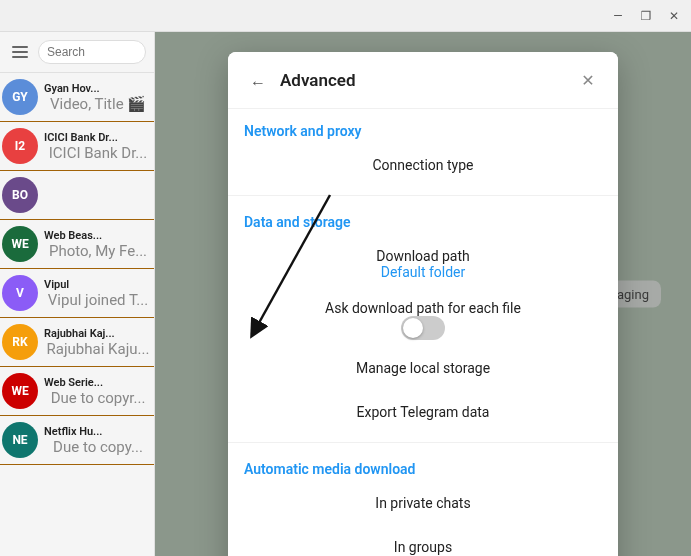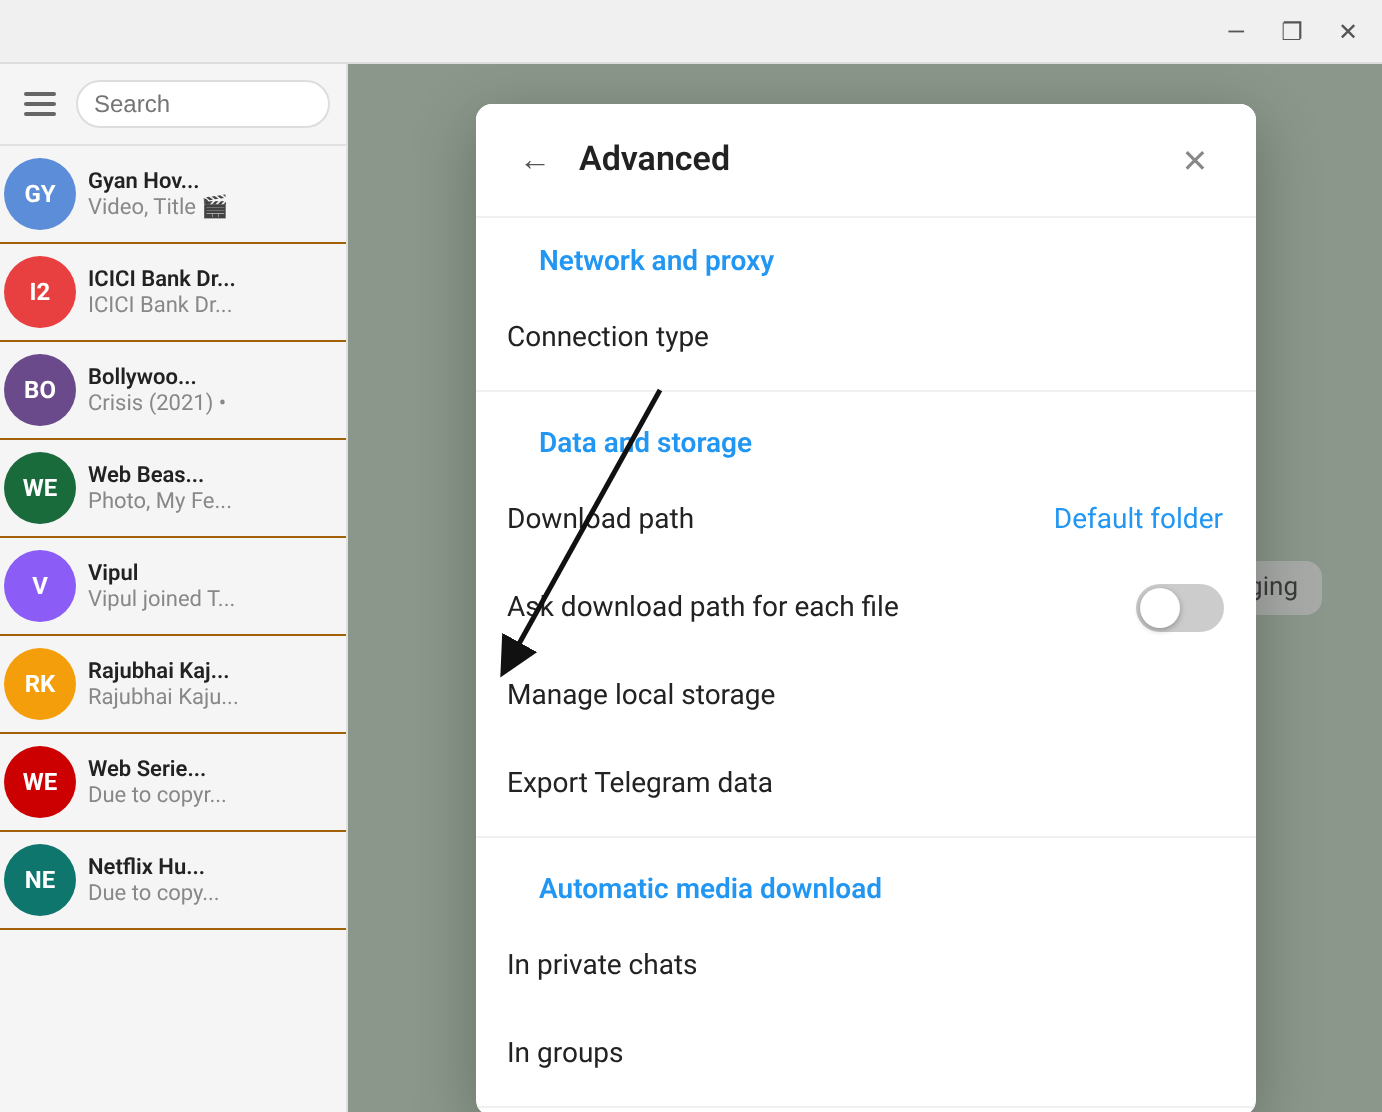--- a/index.html
+++ b/index.html
@@ -50,21 +50,21 @@
     }
 
     .app-content {
       display: flex;
       flex: 1;
       overflow: hidden;
     }
 
     
     .sidebar {
-      width: 174px;
+      width: 155px;
       background: #f5f5f5;
       border-right: 1px solid #e0e0e0;
       display: flex;
       flex-direction: column;
       overflow: hidden;
     }
 
     .sidebar-search {
       padding: 8px;
       border-bottom: 1px solid #e0e0e0;
@@ -116,25 +116,26 @@
     .chat-name {
       font-size: 11px;
       font-weight: 600;
       color: #222;
       white-space: nowrap;
       overflow: hidden;
       text-overflow: ellipsis;
     }
 
     .chat-preview {
-      font-size: 11px;
+      font-size: 15px;
       color: #888;
       white-space: nowrap;
       overflow: hidden;
       text-overflow: ellipsis;
+      text-align: center;
     }
 
     
     .main-area {
       flex: 1;
       background: #c8d9c8;
       position: relative;
       overflow: hidden;
     }
 
@@ -199,32 +200,33 @@
       font-size: 16px;
     }
 
     .dialog-body {
       padding: 0;
       max-height: 480px;
       overflow-y: auto;
     }
 
     .section-header {
-      padding: 14px 32px 8px;
+      padding: 14px 16px 8px;
       font-size: 14px;
       font-weight: 600;
       color: #2196f3;
     }
 
     .section-item {
       display: flex;
       align-items: center;
       justify-content: space-between;
       padding: 10px 16px;
       min-height: 44px;
+      flex-direction: column;
     }
 
     .section-item-label {
       font-size: 14px;
       color: #222;
     }
 
     .section-item-value {
       font-size: 14px;
       color: #2196f3;
@@ -330,24 +332,20 @@
   </div>
           <div class="chat-item">
     <div class="avatar" style="background:#e84040;">I2</div>
     <div class="chat-info">
       <div class="chat-name">ICICI Bank Dr...</div>
       <div class="chat-preview">ICICI Bank Dr...</div>
     </div>
   </div>
           <div class="chat-item">
     <div class="avatar" style="background:#6a4a8a;">BO</div>
-    <div class="chat-info">
-      <div class="chat-name">Bollywoo...</div>
-      <div class="chat-preview">Crisis (2021) •</div>
-    </div>
   </div>
           <div class="chat-item">
     <div class="avatar" style="background:#1a6b3c;">WE</div>
     <div class="chat-info">
       <div class="chat-name">Web Beas...</div>
       <div class="chat-preview">Photo, My Fe...</div>
     </div>
   </div>
           <div class="chat-item">
     <div class="avatar" style="background:#8b5cf6;">V</div>

